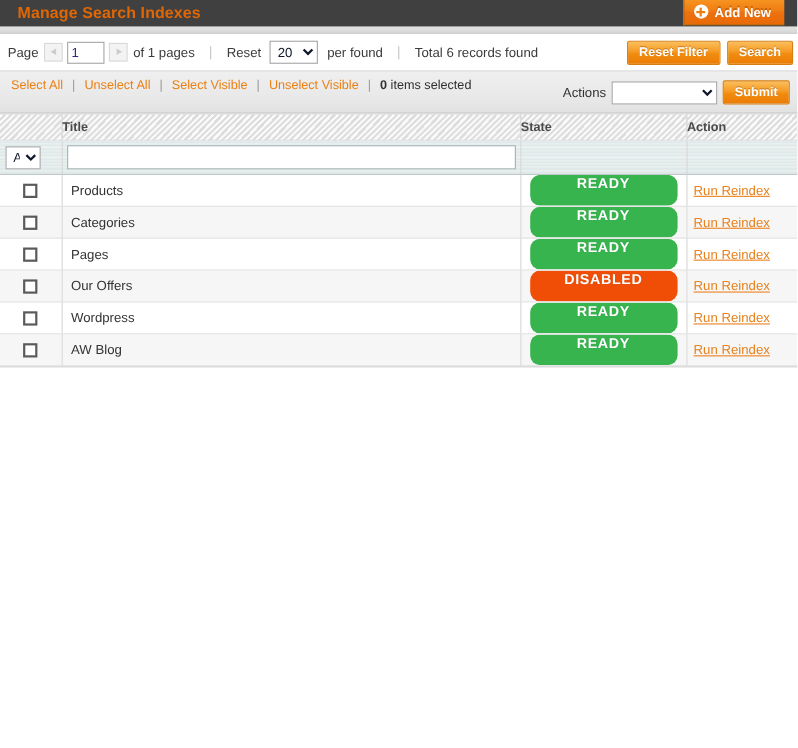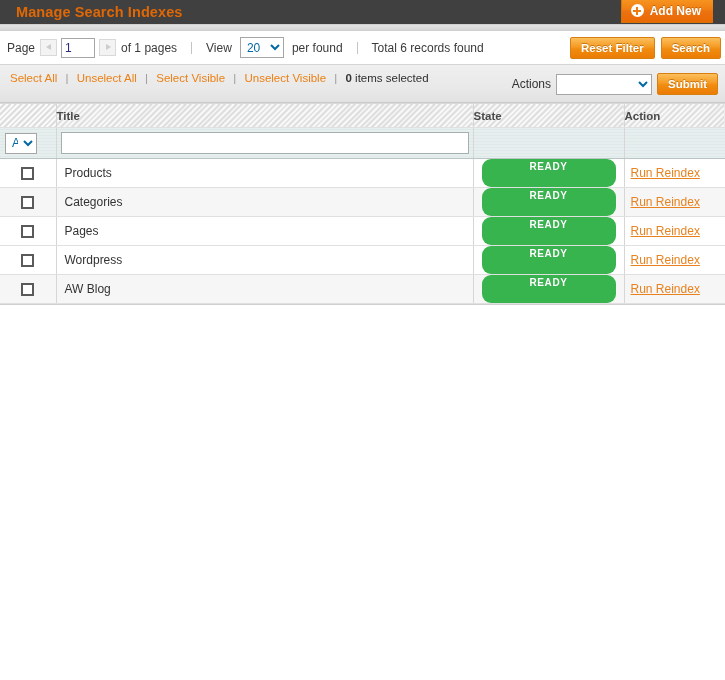--- a/index.html
+++ b/index.html
@@ -118,21 +118,21 @@
     color: #2b2b80;
     padding: 0 3px;
   }
   .sel-wrap { position: relative; display: inline-block; margin: 0 3px; }
   select.std {
     height: 21px;
     border: 1px solid #a6a6a6;
     background: #ffffff;
     font-family: "Liberation Sans", sans-serif;
     font-size: 12px;
-    color: #0369a1;
+    color: #0f172a;
     padding: 0 2px;
   }
   select.perpage { width: 44px; }
 
   .btn-orange {
     height: 22px;
     padding: 0 10px;
     border: 1px solid #d87f11;
     border-radius: 2px;
     background: linear-gradient(to bottom, #fbbf5c 0%, #f59a23 45%, #f08c10 55%, #ec7c05 100%);
@@ -262,21 +262,21 @@
     vertical-align: middle;
     cursor: pointer;
   }
 
   .state-pill {
     display: block;
     width: 100%;
     height: 28px;
     line-height: 16px;
     border-radius: 9px;
-    font-size: 10px;
+    font-size: 13px;
     font-weight: bold;
     letter-spacing: .6px;
     color: #ffffff;
     text-shadow: 0 0 1px rgba(0,0,0,.15);
   }
   .state-pill.ready    { background: #38b44f; }
   .state-pill.disabled { background: #f04e06; }
 
   a.reindex-link {
     color: #e8821e;
@@ -301,21 +301,21 @@
 
 <div class="grid-wrap">
 
   <div class="pager-bar">
     <span class="lbl first">Page</span>
     <span class="arrow-btn prev"></span>
     <input class="page-input" type="text" value="1" style="">
     <span class="arrow-btn next"></span>
     <span class="lbl">of 1 pages</span>
     <span class="sep"></span>
-    <span class="lbl">View</span>
+    <span class="lbl">Reset</span>
     <span class="sel-wrap">
       <select class="std perpage">
         <option>20</option>
       </select>
     </span>
     <span class="lbl">per found</span>
     <span class="sep"></span>
     <span class="lbl">Total 6 records found</span>
 
     <span class="pager-actions">
@@ -393,20 +393,28 @@
           <td class="c-action"><a class="reindex-link" href="#">Run Reindex</a></td>
         </tr>
         <tr class="">
           <td class="c-check"><input class="cb" type="checkbox" style=""></td>
           <td class="c-title">Pages</td>
           <td class="c-state">
             <span class="state-pill ready">READY</span>
           </td>
           <td class="c-action"><a class="reindex-link" href="#">Run Reindex</a></td>
         </tr>
+        <tr class="odd">
+          <td class="c-check"><input class="cb" type="checkbox" style=""></td>
+          <td class="c-title">Our Offers</td>
+          <td class="c-state">
+            <span class="state-pill disabled">DISABLED</span>
+          </td>
+          <td class="c-action"><a class="reindex-link" href="#">Run Reindex</a></td>
+        </tr>
         <tr class="">
           <td class="c-check"><input class="cb" type="checkbox" style=""></td>
           <td class="c-title">Wordpress</td>
           <td class="c-state">
             <span class="state-pill ready">READY</span>
           </td>
           <td class="c-action"><a class="reindex-link" href="#">Run Reindex</a></td>
         </tr>
         <tr class="odd">
           <td class="c-check"><input class="cb" type="checkbox" style=""></td>

